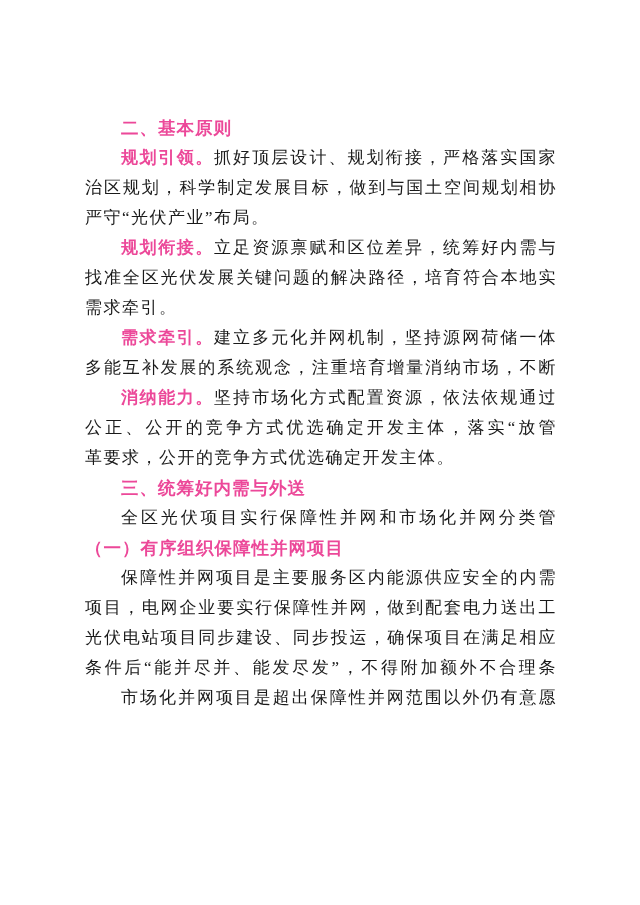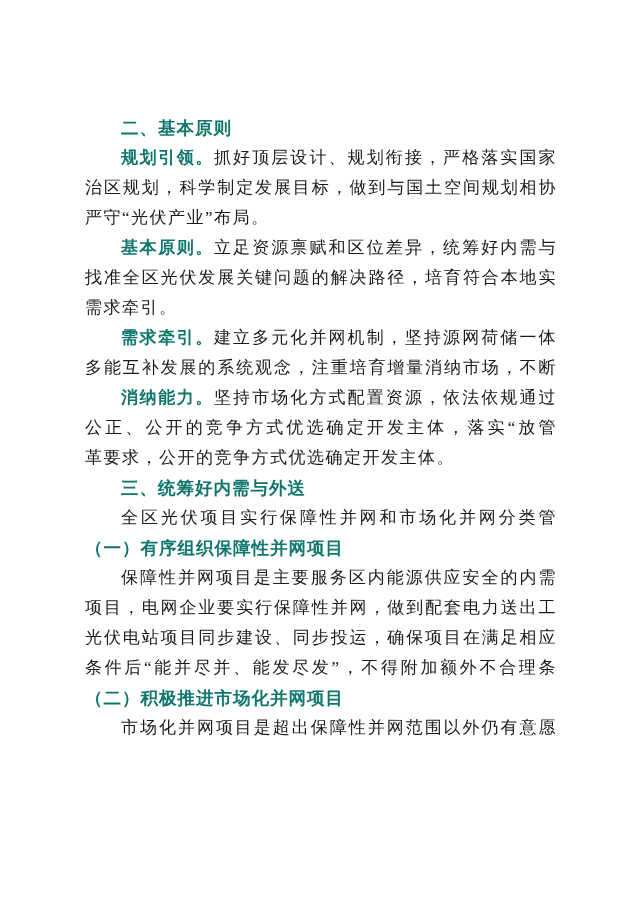--- a/index.html
+++ b/index.html
@@ -30,21 +30,21 @@
     letter-spacing: 1.5px;
     overflow: hidden;
     text-align: justify;
     color: #1a1a1a;
   }
   .line.indent { text-indent: 36px; }
   .line.just { text-align-last: justify; }
   .b {
     font-family: Liberation Sans, sans-serif;
     font-weight: 700;
-    color: #0f766e;
+    color: #ec4899;
     letter-spacing: 1px;
   }
   .block.h .line {
     font-size: 17.5px;
     text-align: left;
   }
 </style>
 </head>
 <body>
 
@@ -52,21 +52,21 @@
   <div class="content">
       <div class="block h">
         <div class="line indent"><span class="b">二、基本原则</span></div>
       </div>
       <div class="block p">
         <div class="line indent just"><span class="b">规划引领。</span><span>抓好顶层设计、规划衔接，严格落实国家和自</span></div>
         <div class="line just"><span>治区规划，科学制定发展目标，做到与国土空间规划相协调，</span></div>
         <div class="line"><span>严守“光伏产业”布局。</span></div>
       </div>
       <div class="block p">
-        <div class="line indent just"><span class="b">基本原则。</span><span>立足资源禀赋和区位差异，统筹好内需与外送，</span></div>
+        <div class="line indent just"><span class="b">规划衔接。</span><span>立足资源禀赋和区位差异，统筹好内需与外送，</span></div>
         <div class="line just"><span>找准全区光伏发展关键问题的解决路径，培育符合本地实际的</span></div>
         <div class="line"><span>需求牵引。</span></div>
       </div>
       <div class="block p">
         <div class="line indent just"><span class="b">需求牵引。</span><span>建立多元化并网机制，坚持源网荷储一体化和</span></div>
         <div class="line just"><span>多能互补发展的系统观念，注重培育增量消纳市场，不断提升</span></div>
       </div>
       <div class="block p">
         <div class="line indent just"><span class="b">消纳能力。</span><span>坚持市场化方式配置资源，依法依规通过公平、</span></div>
         <div class="line just"><span>公正、公开的竞争方式优选确定开发主体，落实“放管服”改</span></div>
@@ -80,20 +80,17 @@
       </div>
       <div class="block h">
         <div class="line"><span class="b">（一）有序组织保障性并网项目</span></div>
       </div>
       <div class="block p">
         <div class="line indent just"><span>保障性并网项目是主要服务区内能源供应安全的内需光伏</span></div>
         <div class="line just"><span>项目，电网企业要实行保障性并网，做到配套电力送出工程与</span></div>
         <div class="line just"><span>光伏电站项目同步建设、同步投运，确保项目在满足相应并网</span></div>
         <div class="line"><span>条件后“能并尽并、能发尽发”，不得附加额外不合理条件。</span></div>
       </div>
-      <div class="block h">
-        <div class="line"><span class="b">（二）积极推进市场化并网项目</span></div>
-      </div>
       <div class="block p">
         <div class="line indent just"><span>市场化并网项目是超出保障性并网范围以外仍有意愿并网</span></div>
       </div>
     </div>
 </div>
 
 </body></html>

